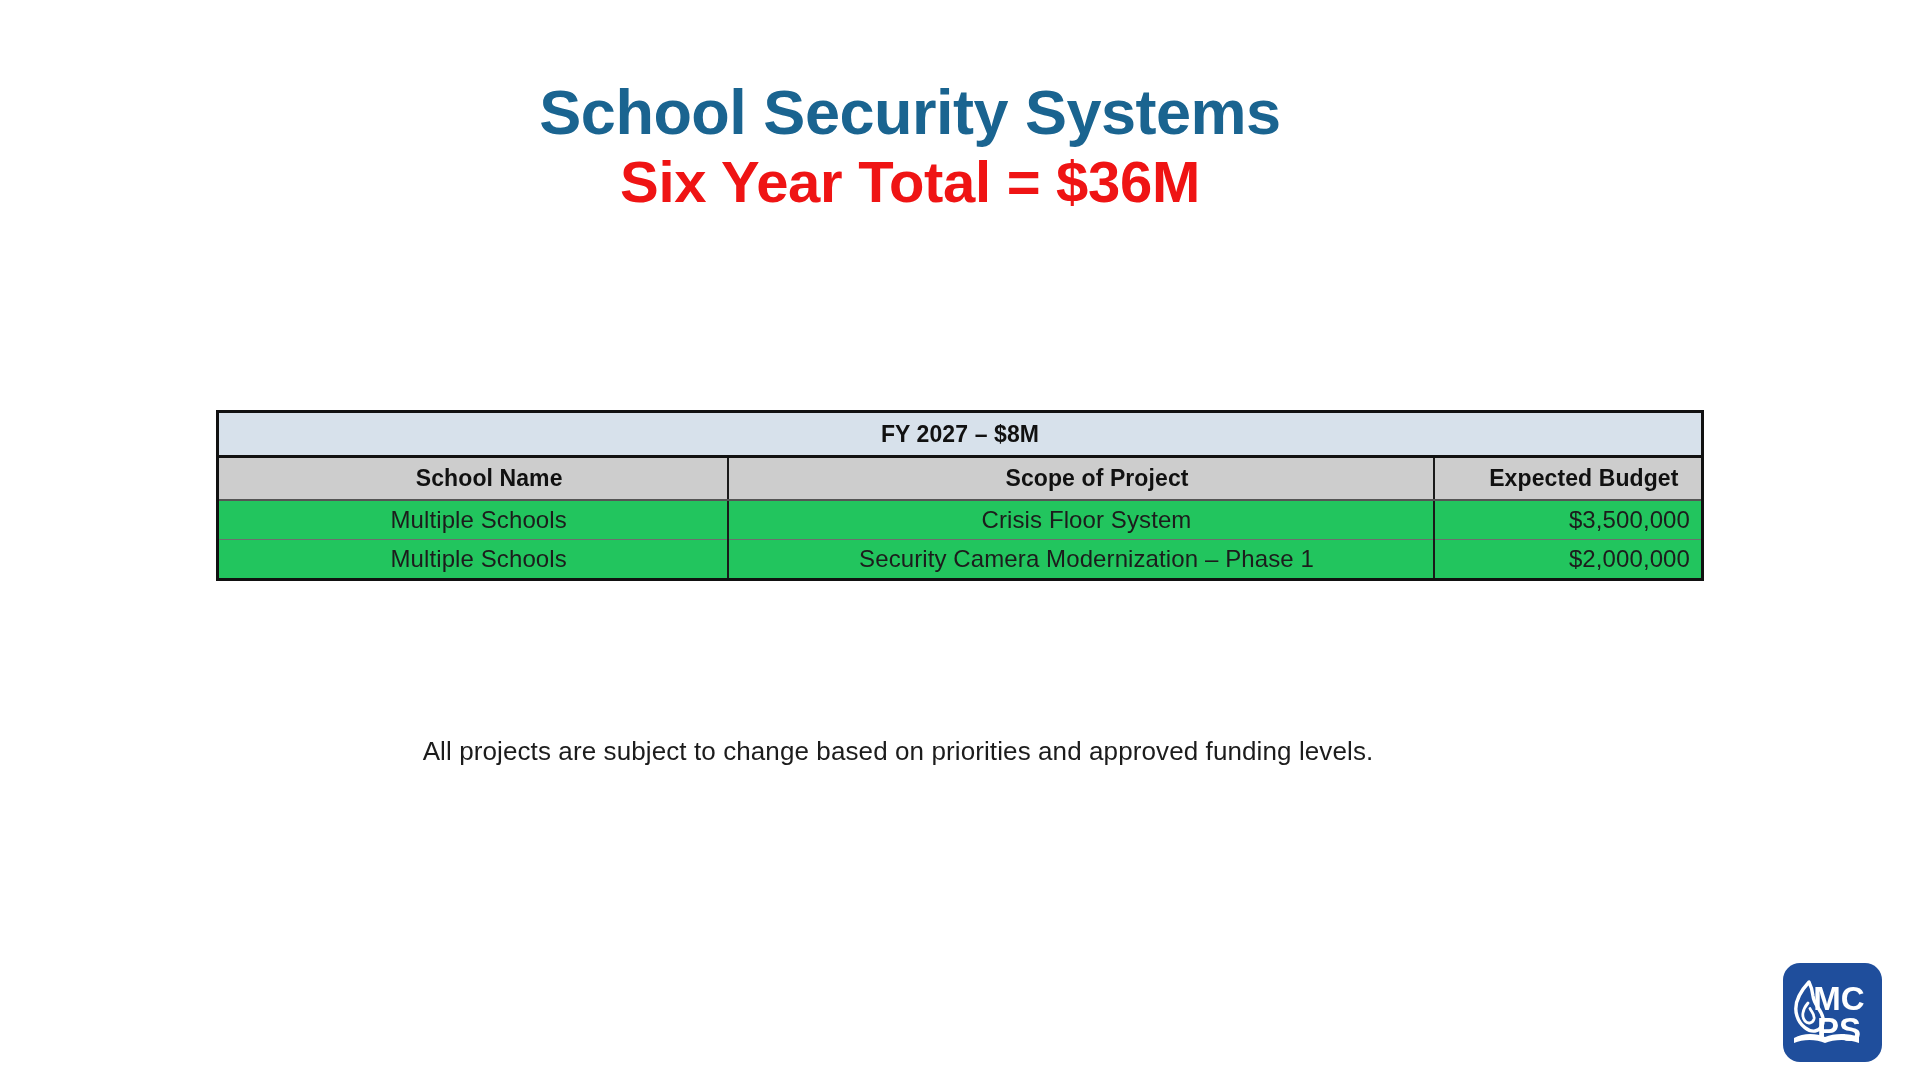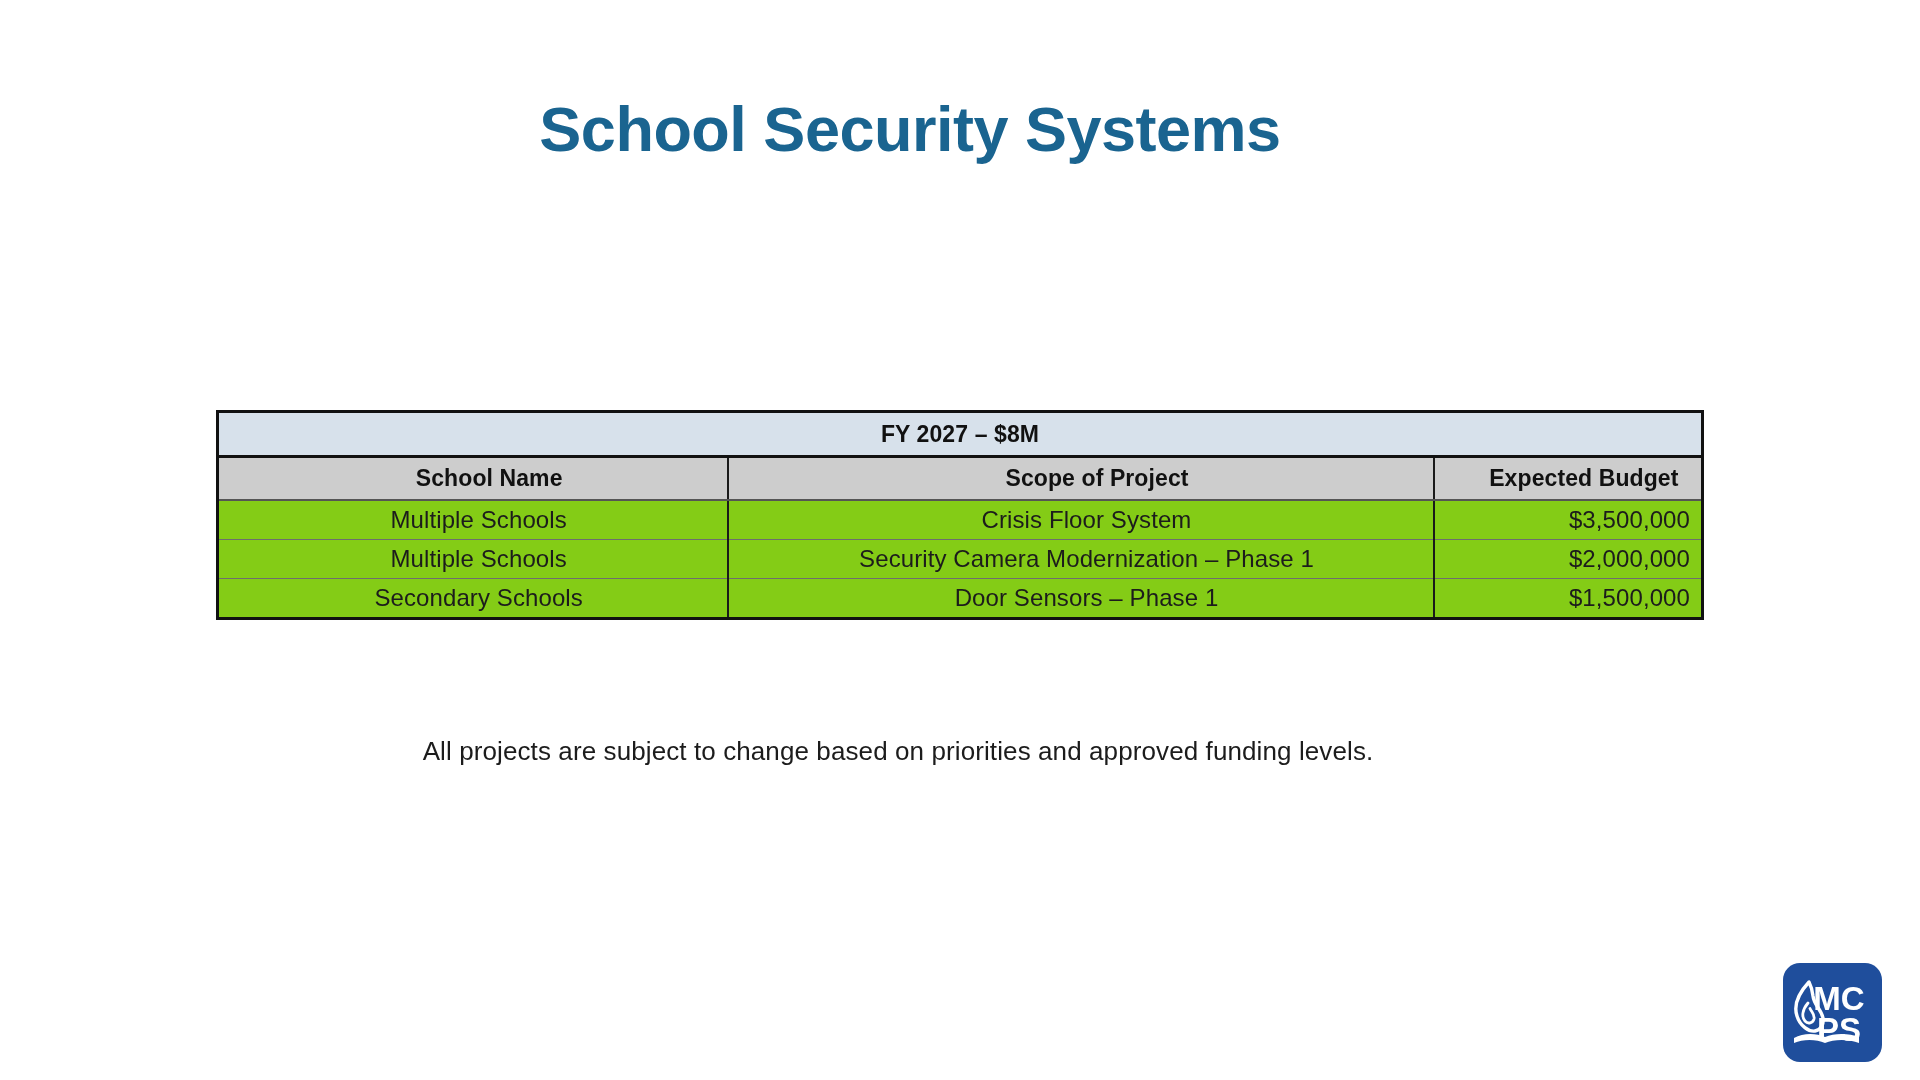--- a/index.html
+++ b/index.html
@@ -12,21 +12,21 @@
     height: 1080px;
     position: relative;
     overflow: hidden;
     font-family: "Liberation Sans", sans-serif;
     -webkit-font-smoothing: antialiased;
   }
 
   
   .title-block {
     position: absolute;
-    top: 95px;
+    top: 78px;
     left: 0;
     width: 1820px;
     text-align: center;
   }
   .title-main {
     font-family: "Liberation Sans", sans-serif;
     font-size: 63px;
     font-weight: 700;
     letter-spacing: -0.5px;
     color: #1A6490;
@@ -49,21 +49,21 @@
     position: absolute;
     left: 216px;
     top: 410px;
     width: 1488px;
   }
   table.budget {
     width: 100%;
     border-collapse: collapse;
     table-layout: fixed;
     border: 3px solid #111111;
-    background: #84cc16;
+    background: #22c55e;
   }
   table.budget td, table.budget th {
     border: 1px solid #6e6e6e;
     padding: 0;
     vertical-align: middle;
   }
 
   .banner-cell {
     background: #D7E1EB;
     text-align: center;
@@ -137,20 +137,21 @@
     top: 963px;
     width: 99px;
     height: 99px;
   }
 </style>
 </head>
 <body>
 
 <div class="title-block">
   <div class="title-main">School Security Systems</div>
+  <div class="title-sub">Six Year Total = $36M</div>
 </div>
 
 <div class="table-wrap">
   <table class="budget">
     <colgroup>
       <col style="width:34.4%">
       <col style="width:47.5%">
       <col style="width:18.1%">
     </colgroup>
     <tbody>
@@ -189,31 +190,20 @@
           <span class="cell-text">Multiple Schools</span>
         </td>
         <td class="cell-scope v-div-left">
           <span class="cell-text">Security Camera Modernization – Phase 1</span>
         </td>
         <td class="cell-budget v-div-left">
           <span class="cell-text">$2,000,000</span>
         </td>
       </tr>
 
-      <tr class="data-row">
-        <td class="cell-school">
-          <span class="cell-text">Secondary Schools</span>
-        </td>
-        <td class="cell-scope v-div-left">
-          <span class="cell-text">Door Sensors – Phase 1</span>
-        </td>
-        <td class="cell-budget v-div-left">
-          <span class="cell-text">$1,500,000</span>
-        </td>
-      </tr>
 
     </tbody>
   </table>
 </div>
 
 <div class="footnote">All projects are subject to change based on priorities and approved funding levels.</div>
 
 <div class="logo">
   <svg width="99" height="99" viewBox="0 0 99 99">
     <rect x="0" y="0" width="99" height="99" rx="17" ry="17" fill="#1F4E9C"></rect>

